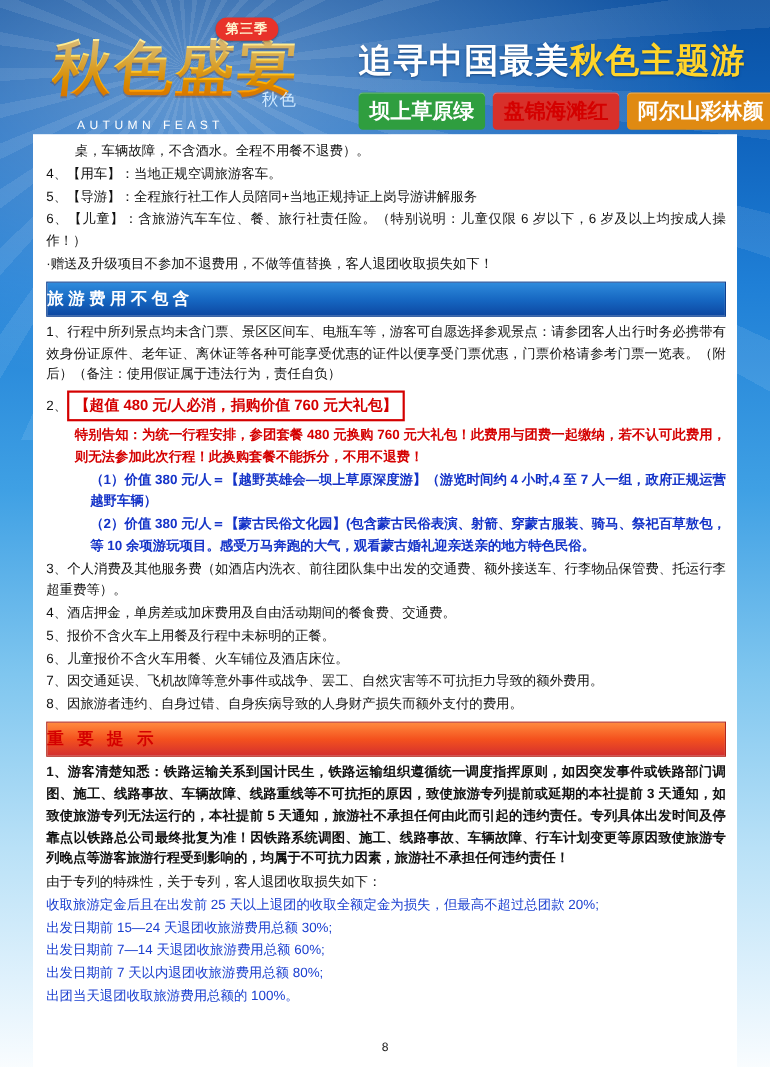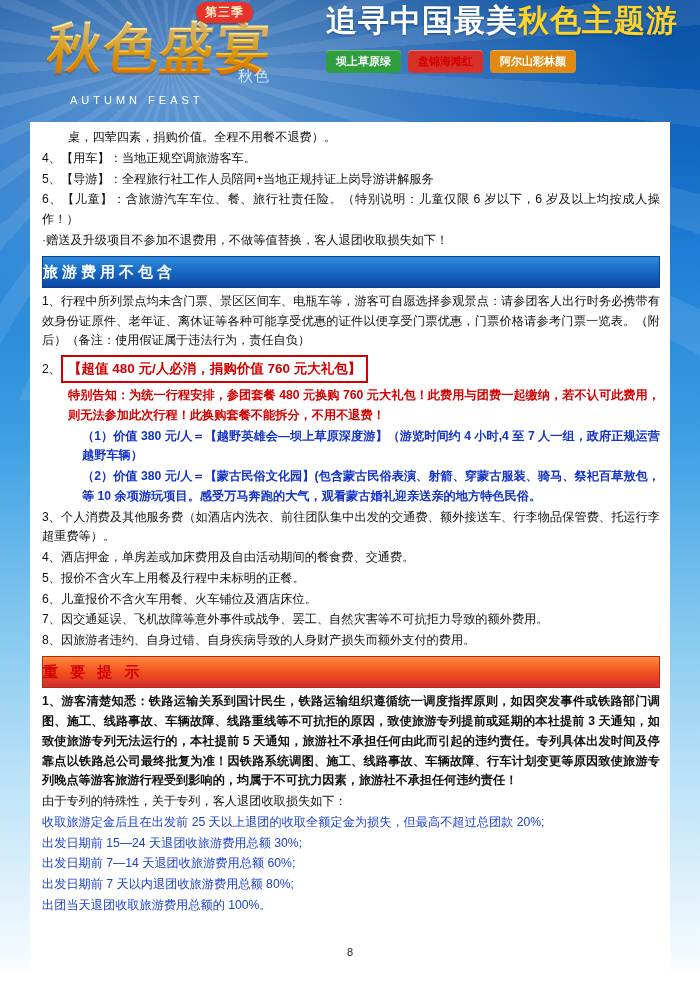--- a/index.html
+++ b/index.html
@@ -29,21 +29,21 @@
     background:
       radial-gradient(ellipse at 30% 40%, rgba(255,255,255,0.35) 0%, rgba(255,255,255,0) 60%),
       repeating-conic-gradient(from 200deg at 28% 35%, rgba(255,255,255,0.09) 0deg 4deg, rgba(255,255,255,0) 4deg 11deg);
     pointer-events: none;
   }
   
   .header {
     position: relative;
     height: 118px;
     display: flex;
-    align-items: flex-start;
+    align-items: flex-end;
     padding-left: 48px;
     box-sizing: border-box;
   }
   .logo-block {
     position: relative;
     width: 268px;
     height: 104px;
     flex: none;
   }
   .logo-season {
@@ -104,21 +104,21 @@
     white-space: nowrap;
   }
   .head-tagline .accent {
     color: #ffd42a;
   }
   .pill-row {
     display: flex;
     gap: 7px;
   }
   .pill {
-    font-size: 11px;
+    font-size: 19px;
     font-weight: bold;
     color: #ffffff;
     padding: 4px 10px;
     border-radius: 4px;
     white-space: nowrap;
     box-shadow: inset 0 1px 0 rgba(255,255,255,0.35);
   }
   .pill.green { background: #2f9e3f; }
   .pill.red { background: #d8302a; }
   .pill.orange { background: #e08a12; }
@@ -219,21 +219,21 @@
       </div>
       <div class="pill-row">
         <span class="pill green">坝上草原绿</span>
         <span class="pill red">盘锦海滩红</span>
         <span class="pill orange">阿尔山彩林颜</span>
       </div>
     </div>
   </div>
 
   <div class="sheet">
-    <p class="pad1">桌，四荤四素，捐购价值。全程不用餐不退费）。</p>
+    <p class="pad1">桌，车辆故障，不含酒水。全程不用餐不退费）。</p>
     <p>4、【用车】：当地正规空调旅游客车。</p>
     <p>5、【导游】：全程旅行社工作人员陪同+当地正规持证上岗导游讲解服务</p>
     <p>6、【儿童】：含旅游汽车车位、餐、旅行社责任险。（特别说明：儿童仅限 6 岁以下，6 岁及以上均按成人操作！）</p>
     <p>·赠送及升级项目不参加不退费用，不做等值替换，客人退团收取损失如下！</p>
 
     <div class="band">旅游费用不包含</div>
 
     <p>1、行程中所列景点均未含门票、景区区间车、电瓶车等，游客可自愿选择参观景点：请参团客人出行时务必携带有效身份证原件、老年证、离休证等各种可能享受优惠的证件以便享受门票优惠，门票价格请参考门票一览表。（附后）（备注：使用假证属于违法行为，责任自负）</p>
 
     <p>

